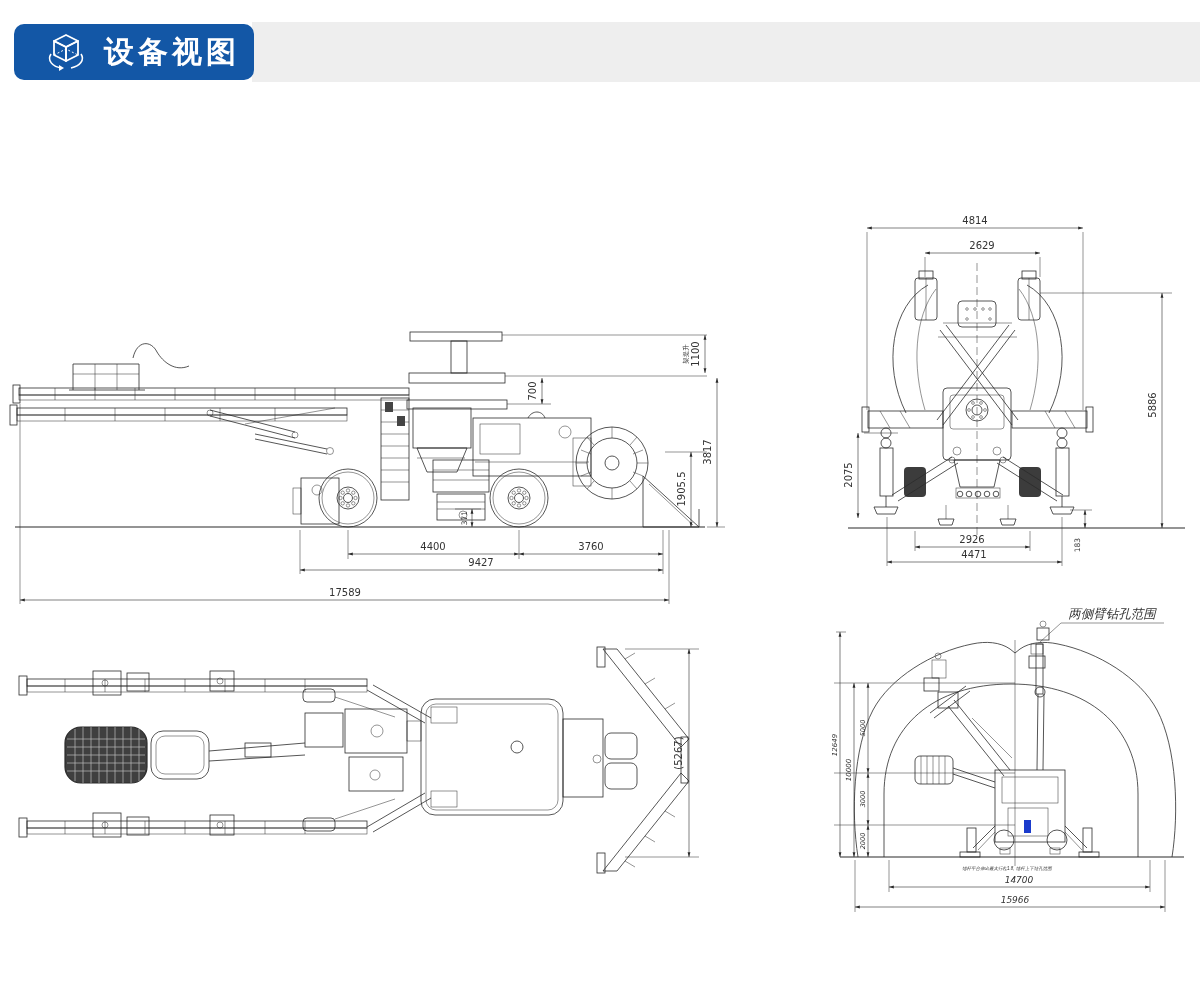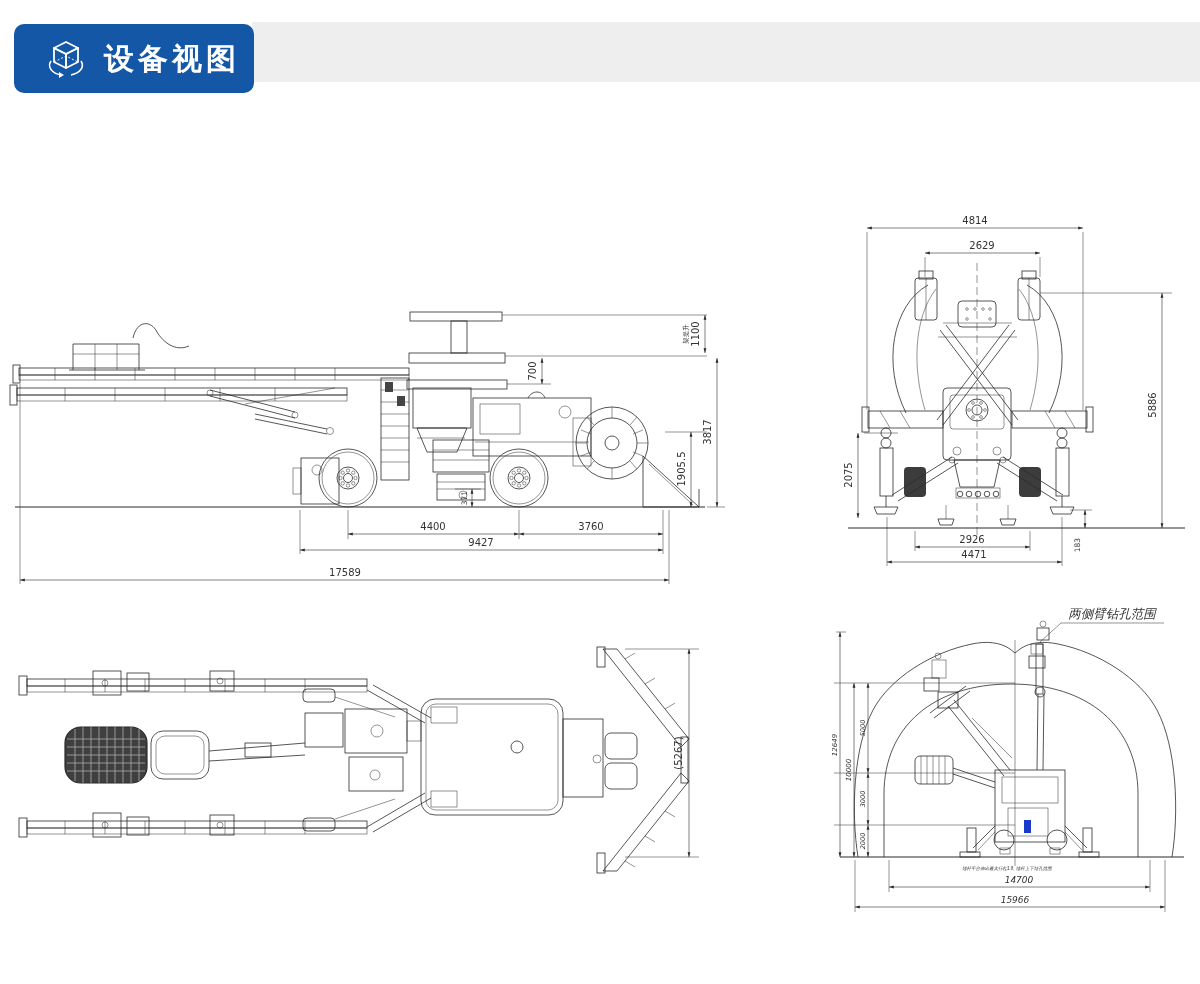--- a/index.html
+++ b/index.html
@@ -2,21 +2,21 @@
 <html><head>
 <meta charset="utf-8">
 <style>
   html,body{margin:0;padding:0;}
   body{
     width:1200px;height:984px;position:relative;background:#ffffff;
     font-family:"Liberation Sans","DejaVu Sans",sans-serif;overflow:hidden;
   }
   .header-strip{position:absolute;left:252px;top:22px;width:948px;height:60px;background:#eeeeee;}
   .badge{
-    position:absolute;left:14px;top:24px;width:240px;height:69px;background:#1357a6;
+    position:absolute;left:14px;top:24px;width:240px;height:56px;background:#1357a6;
     border-radius:10px;display:flex;align-items:center;box-sizing:border-box;padding-left:30px;gap:16px;
   }
   .badge-title{color:#ffffff;font-size:30px;font-weight:bold;letter-spacing:4px;line-height:1;}
   .view{position:absolute;}
   svg{display:block;}
   svg .ln{stroke:#2b2b2b;stroke-width:0.8;fill:none;}
   svg .lnt{stroke:#2b2b2b;stroke-width:0.5;fill:none;}
   svg .lnb{stroke:#2b2b2b;stroke-width:1.1;fill:none;}
   svg .dim{stroke:#2b2b2b;stroke-width:0.6;fill:none;}
   svg .ext{stroke:#2b2b2b;stroke-width:0.5;fill:none;}
@@ -38,21 +38,21 @@
       <path d="M22,17 L22,31" stroke-dasharray="2,2" stroke-width="1"></path>
       <path d="M10,25 L22,19 L34,25" stroke-dasharray="2,2" stroke-width="1" fill="none"></path>
       <path d="M7,24 C3,30 8,37 18,38" stroke-width="1.6"></path>
       <path d="M37,24 C41,30 36,36 27,38" stroke-width="1.6"></path>
       <polygon points="15,35 20,38 15,41" fill="#ffffff" stroke="none"></polygon>
     </g>
   </svg>
   <span class="badge-title">设备视图</span>
 </div>
 
-<div class="view" style="left:5px;top:292px;">
+<div class="view" style="left:5px;top:312px;">
 <svg width="745" height="300" viewBox="0 0 745 300">
   <defs>
     <marker id="as" viewBox="0 0 8 6" refX="8" refY="3" markerWidth="8" markerHeight="6" orient="auto-start-reverse">
       <path d="M0,0.6 L8,3 L0,5.4 Z" fill="#2b2b2b"></path>
     </marker>
     <g id="swheel">
       <circle r="29" class="ln"></circle>
           <circle r="26" class="lnt"></circle>
           <circle r="11" class="ln"></circle>
           <circle r="4.5" class="ln"></circle>

